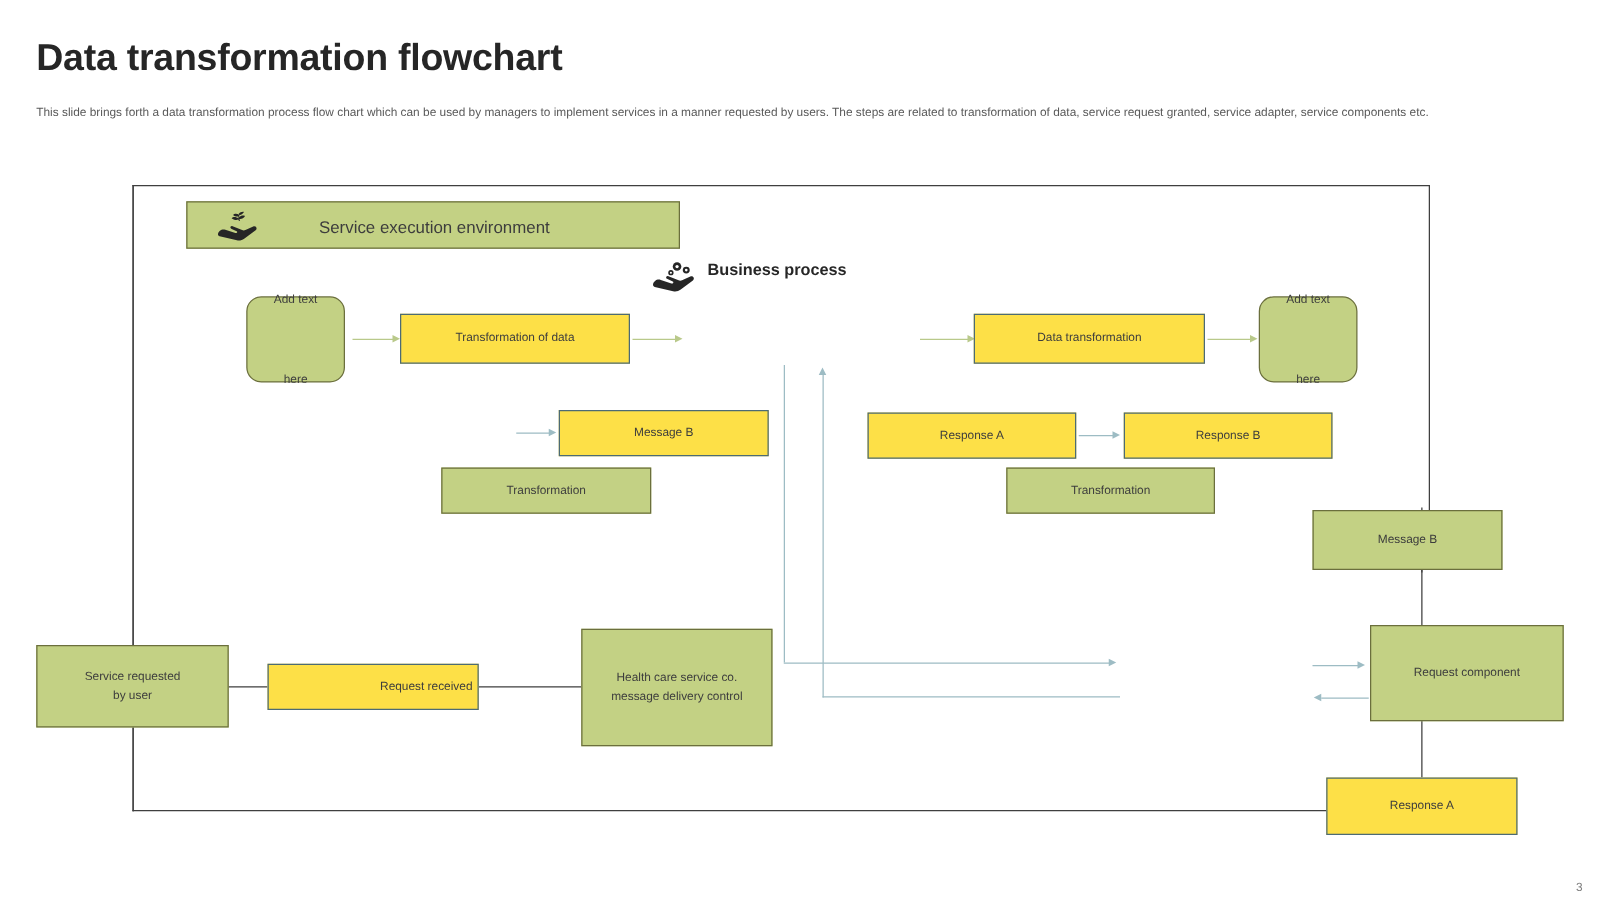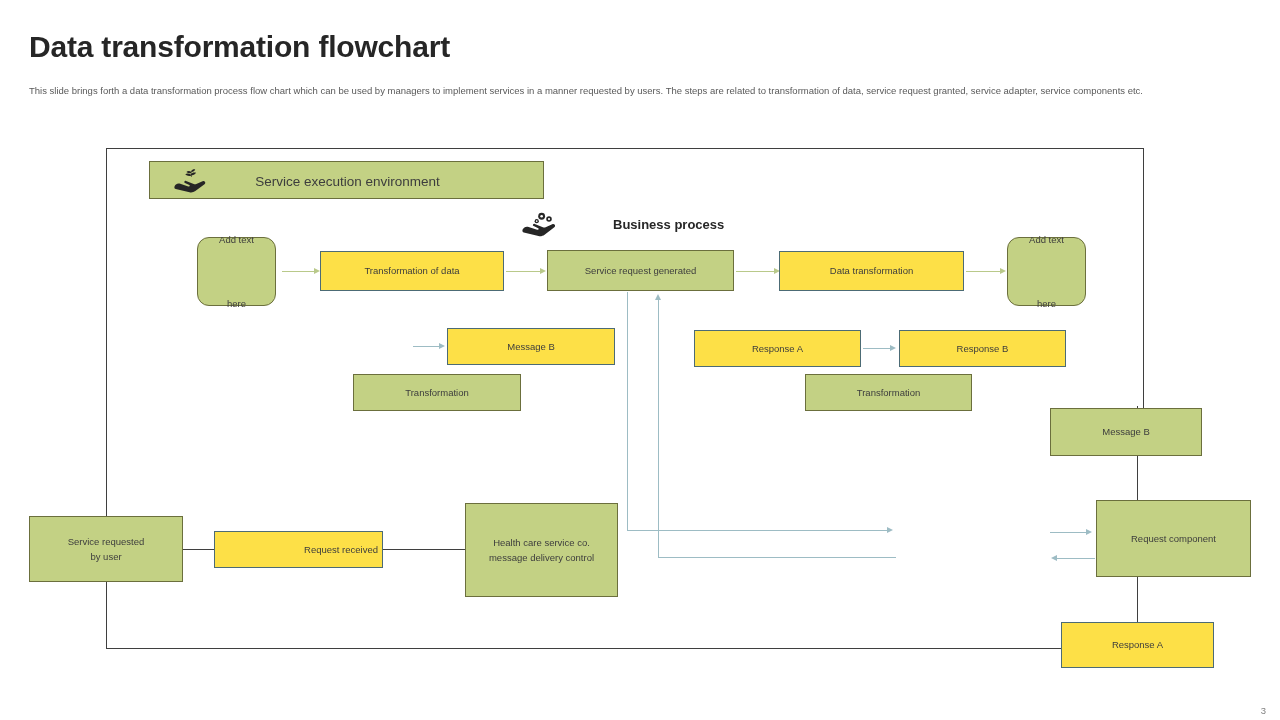--- a/index.html
+++ b/index.html
@@ -51,21 +51,21 @@
     background:#c3d184;border:1px solid #6b6f3d;box-sizing:border-box;
   }
   #banner .label{
     position:absolute;left:0;top:0;width:395px;height:38px;
     display:flex;align-items:center;justify-content:center;
     font-size:13.5px;color:#3d3d3d;
   }
   #banner .bicon{position:absolute;left:24px;top:7px;width:34px;height:24px;}
 
   
-  #bp-wrap{position:absolute;left:522px;top:208px;height:32px;display:flex;align-items:center;gap:47px;}
+  #bp-wrap{position:absolute;left:522px;top:208px;height:32px;display:flex;}
   #bp-icon{width:36px;height:26px;margin-right:8px;}
   #bp-label{font-size:13px;font-weight:bold;color:#262626;white-space:nowrap;}
 
   
   #svc-adapter{flex-direction:column;}
   #svc-adapter .aicon{width:30px;height:22px;margin-bottom:1px;}
   #svc-adapter .alabel{font-size:14px;color:#3d3d3d;}
 
   
   .conn{position:absolute;background:#9dbcc4;}
@@ -148,23 +148,20 @@
     <div class="conn-g" style="left:282px;top:271px;width:34px;height:1px;"></div>
     <div class="arrow arrow-ga-r" style="left:314px;top:268px;"></div>
 
     <div class="node blue" style="left:320px;top:251px;width:184px;height:40px;">
       <span>Transformation of data</span>
     </div>
 
     <div class="conn-g" style="left:506px;top:271px;width:36px;height:1px;"></div>
     <div class="arrow arrow-ga-r" style="left:540px;top:268px;"></div>
 
-    <div class="node green" style="left:547px;top:250px;width:187px;height:41px;">
-      <span>Service request generated</span>
-    </div>
 
     <div class="conn-g" style="left:736px;top:271px;width:40px;height:1px;"></div>
     <div class="arrow arrow-ga-r" style="left:774px;top:268px;"></div>
 
     <div class="node blue" style="left:779px;top:251px;width:185px;height:40px;">
       <span>Data transformation</span>
     </div>
 
     <div class="conn-g" style="left:966px;top:271px;width:36px;height:1px;"></div>
     <div class="arrow arrow-ga-r" style="left:1000px;top:268px;"></div>

